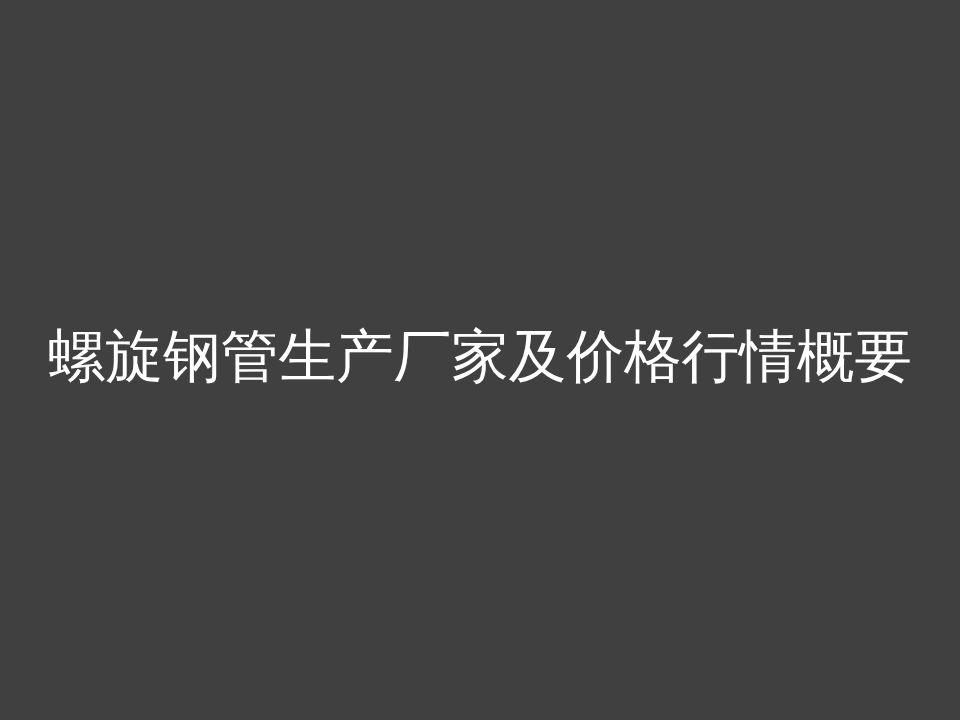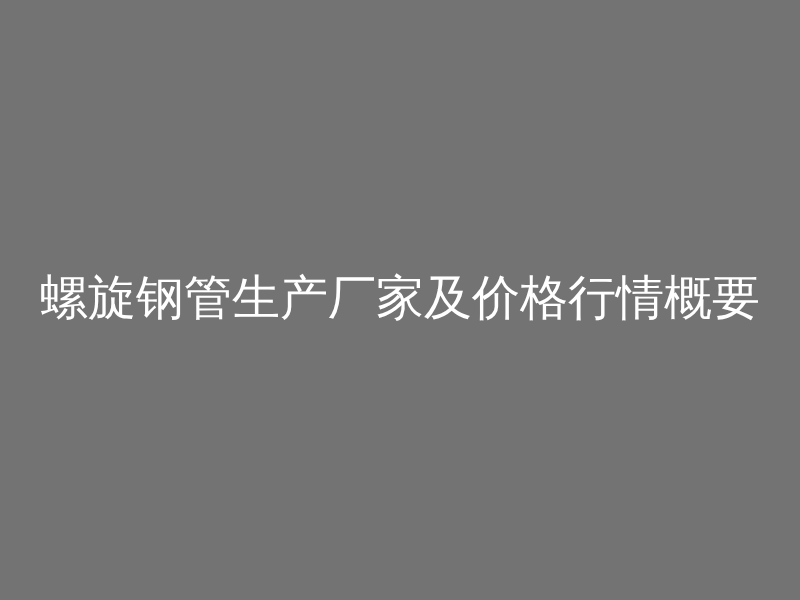--- a/index.html
+++ b/index.html
@@ -52,19 +52,19 @@
     white-space: nowrap;
     margin: 0;
     padding: 0;
     
     transform: translateY(-3px);
   }
 </style>
 </head>
 <body>
 
-<div class="slide-canvas" style="background-color: #737373;">
+<div class="slide-canvas" style="background-color: #404040;">
 
   <div class="headline-block">
     <h1 class="headline-text" style="color: rgb(255, 255, 255);">螺旋钢管生产厂家及价格行情概要</h1>
   </div>
 
 </div>
 
 </body></html>

